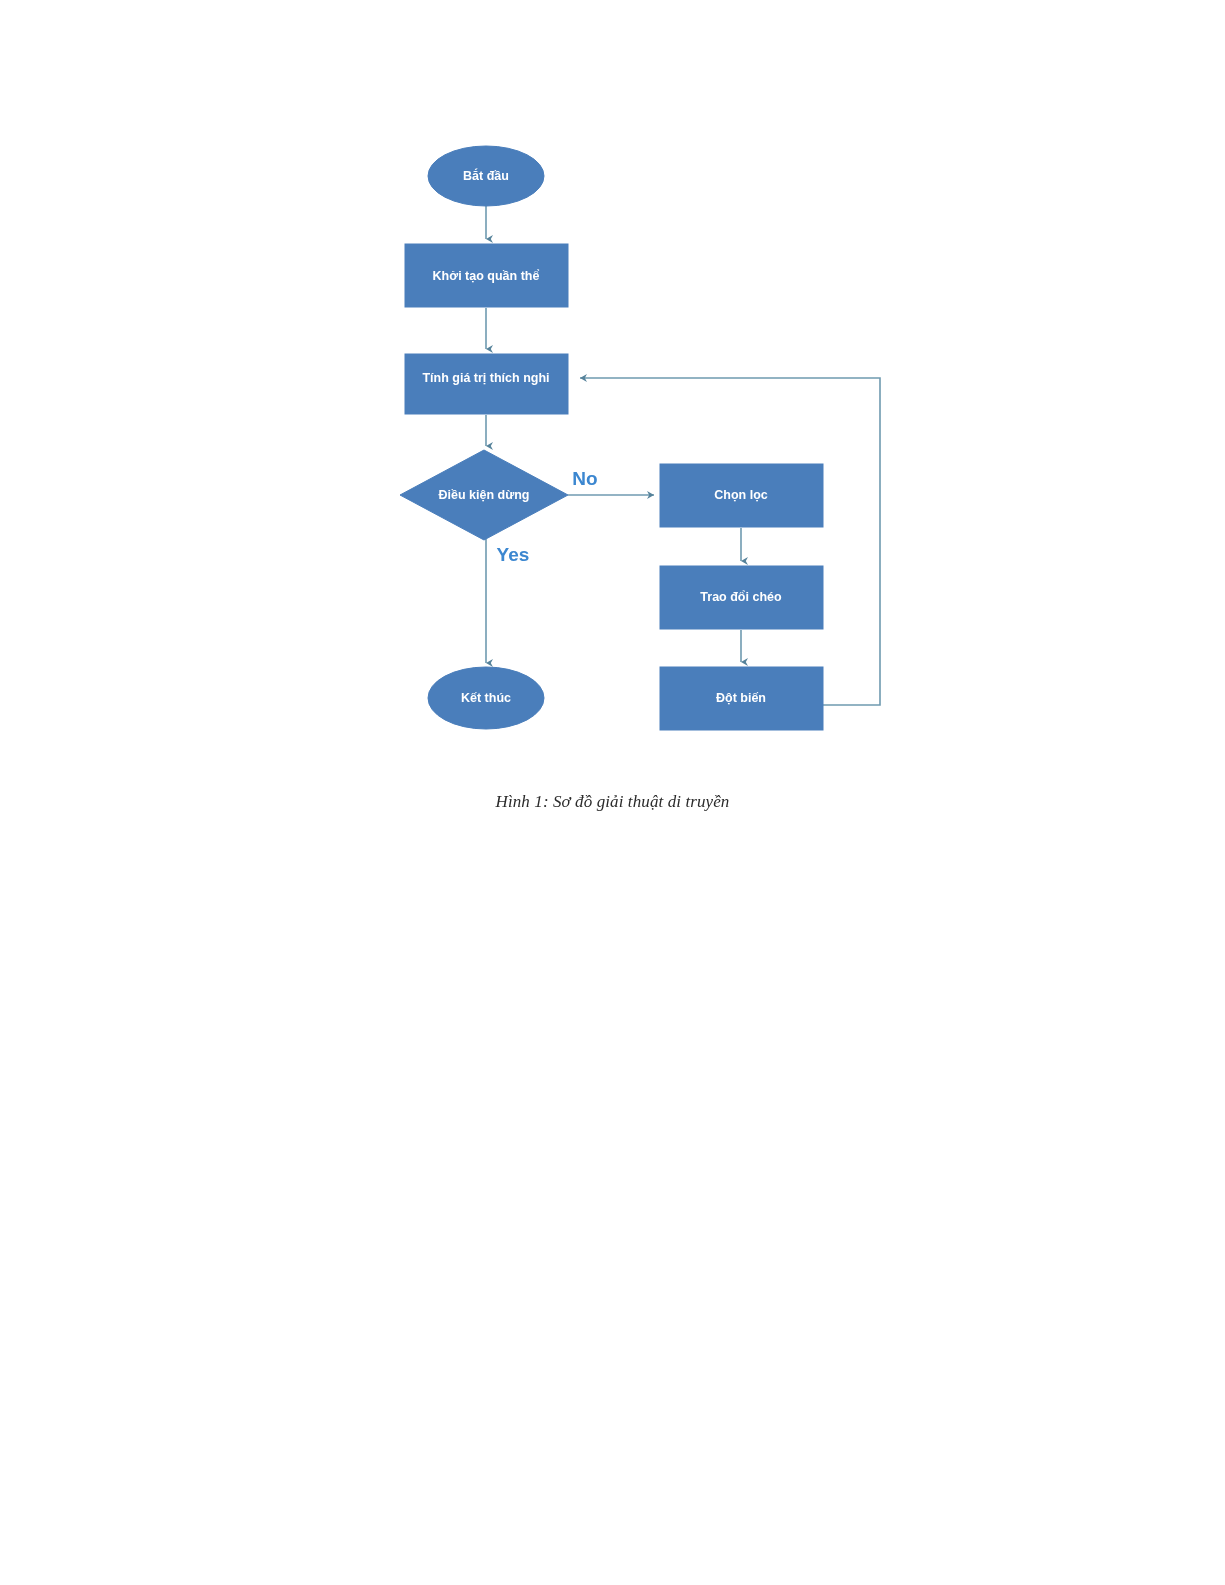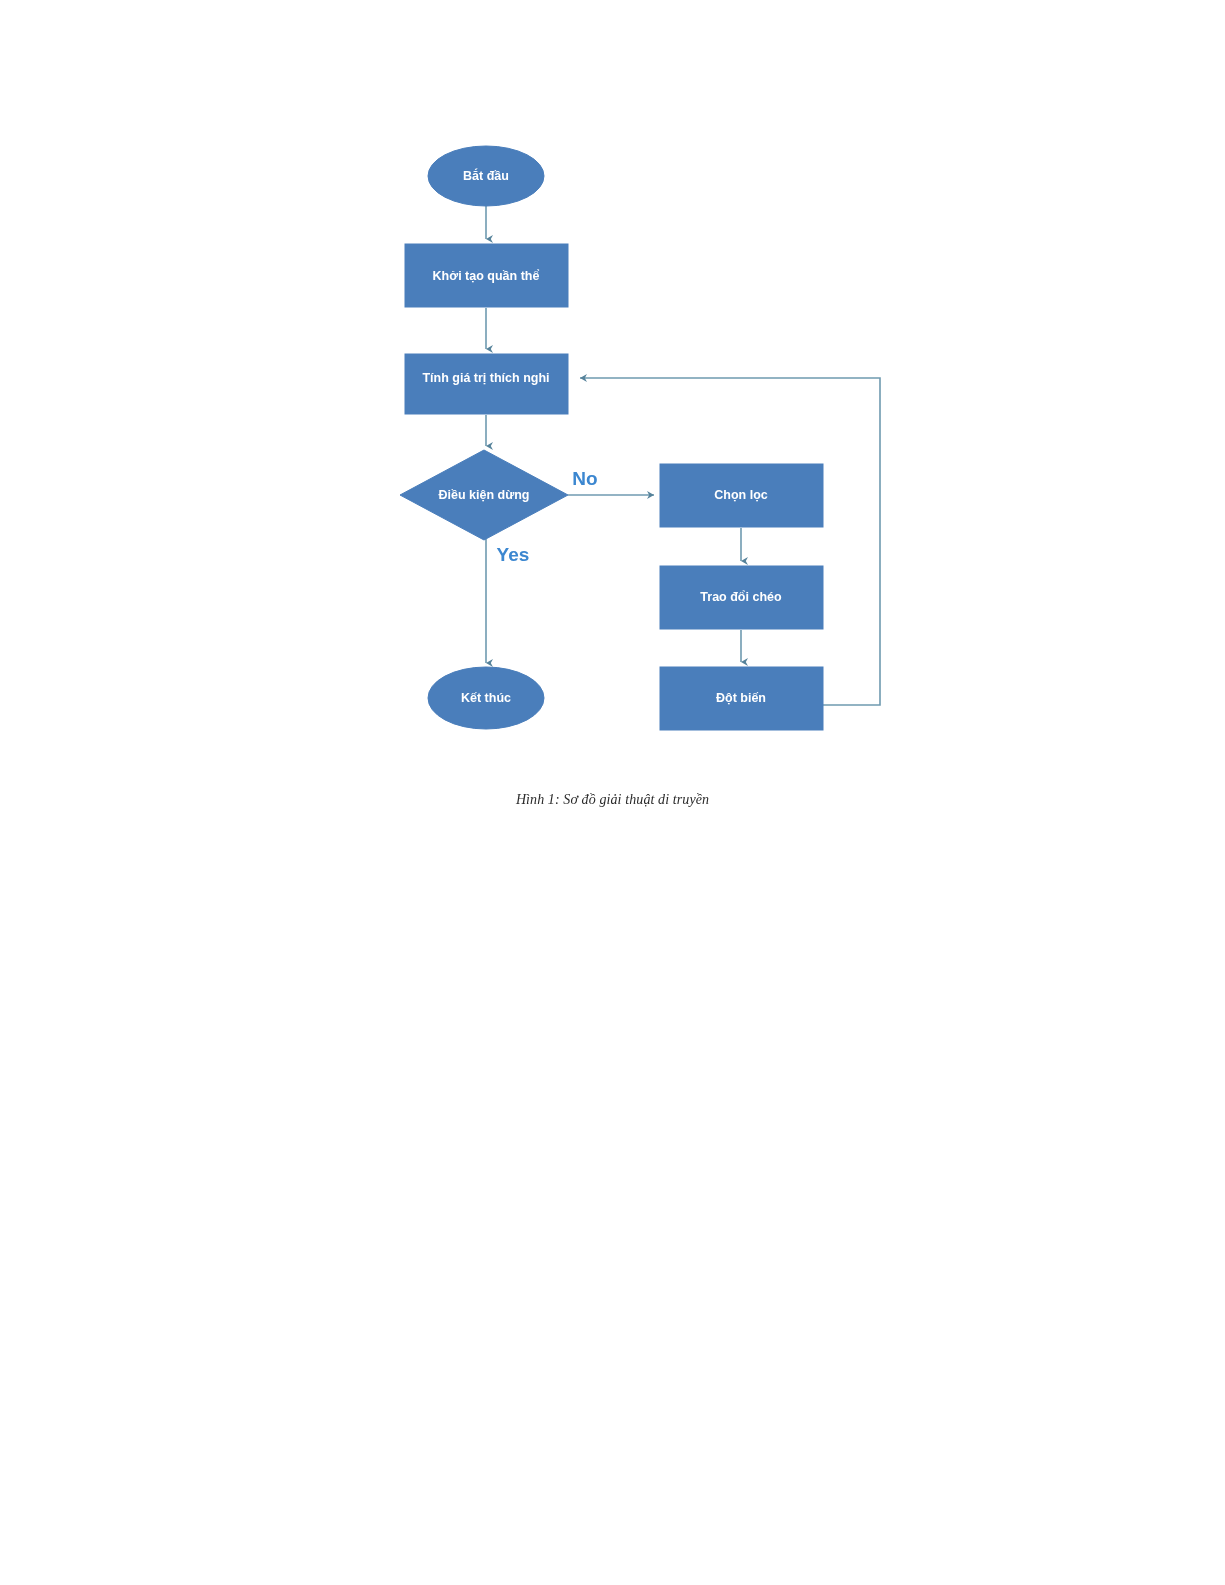--- a/index.html
+++ b/index.html
@@ -64,21 +64,21 @@
   }
 
   .caption {
     position: absolute;
     left: 0;
     top: 792px;
     width: 1225px;
     text-align: center;
     font-family: "Liberation Serif", serif;
     font-style: italic;
-    font-size: 14px;
+    font-size: 17px;
     color: #2b2b2b;
     letter-spacing: 0.1px;
   }
 </style>
 </head>
 <body>
 
 <div class="page-sheet">
 
   <div class="figure">

